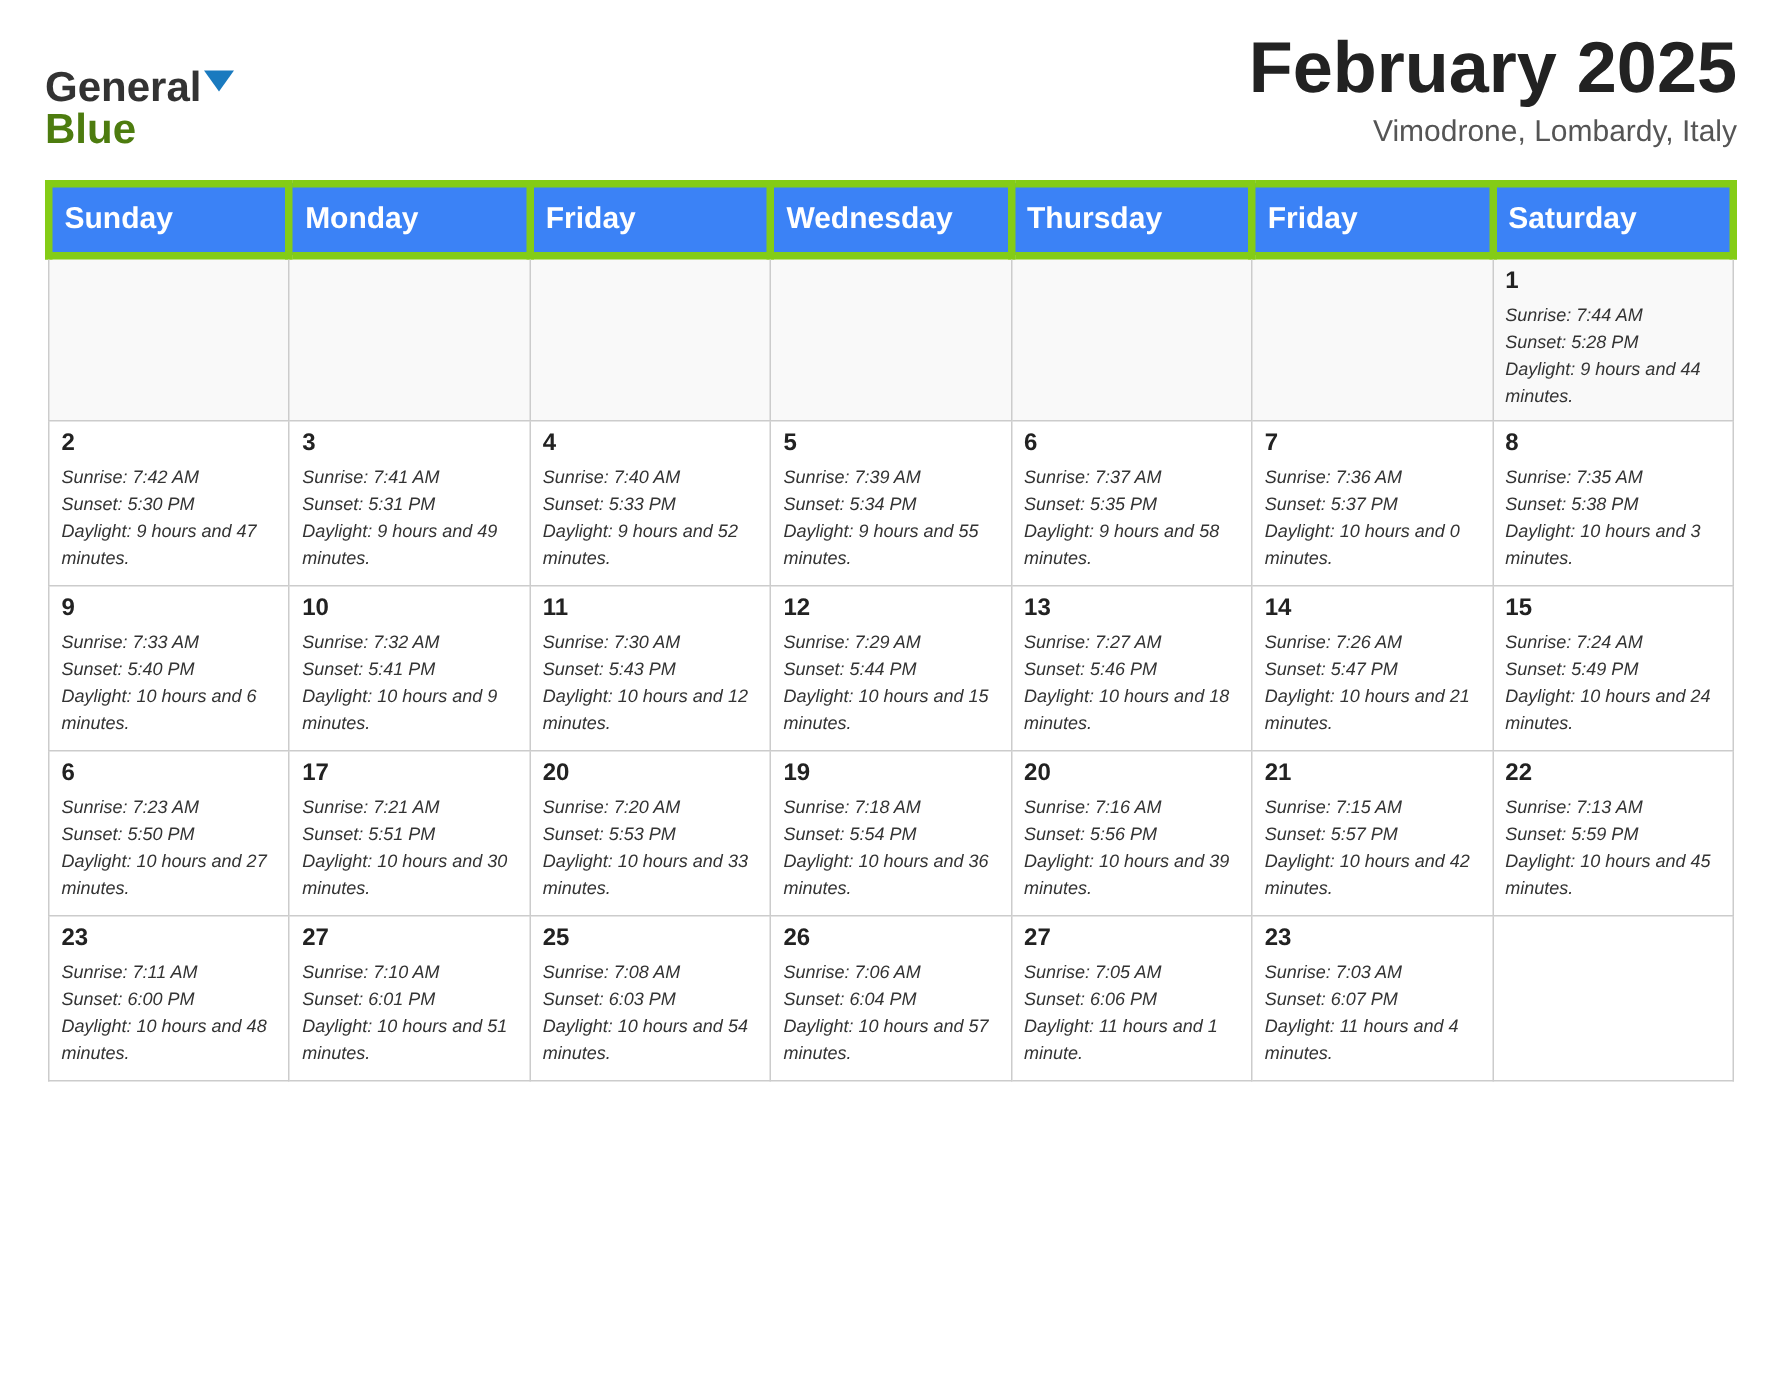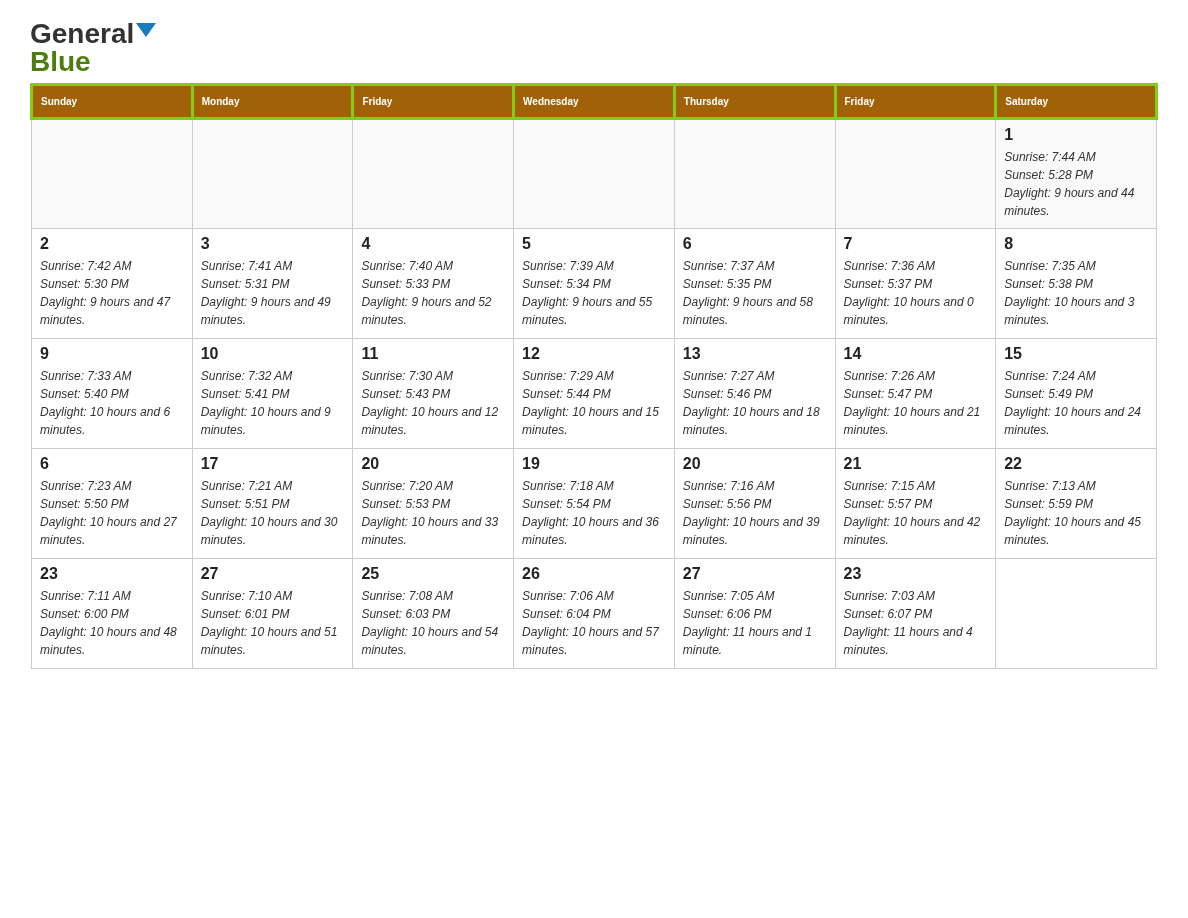--- a/index.html
+++ b/index.html
@@ -7,21 +7,21 @@
       font-family: Arial, sans-serif;
       background: #fff;
       width: 1188px;
       min-height: 918px;
       padding: 20px 30px;
     }
     .header {
       display: flex;
       justify-content: space-between;
       align-items: flex-end;
-      margin-bottom: 7px;
+      margin-bottom: 20px;
     }
     .logo {
       display: flex;
       flex-direction: column;
       align-items: flex-start;
     }
     .logo-general {
       font-size: 28px;
       font-weight: bold;
       color: #333;
@@ -58,27 +58,27 @@
       font-size: 20px;
       color: #555;
       margin-top: 4px;
     }
     .calendar {
       width: 100%;
       border-collapse: collapse;
       table-layout: fixed;
     }
     .calendar thead tr th {
-      background-color: #a16207;
+      background-color: #3b82f6;
       color: #fff;
-      font-size: 10px;
+      font-size: 20px;
       font-weight: bold;
       padding: 10px 8px;
       text-align: left;
-      border: 3px solid #84cc16;
+      border: 5px solid #84cc16;
     }
     .calendar tbody tr td {
       vertical-align: top;
       border: 1px solid #ccc;
       padding: 6px 8px;
       height: 110px;
       font-size: 12.5px;
       color: #333;
       background: #fff;
     }
@@ -110,20 +110,24 @@
 </head>
 <body>
 
 <div class="header">
   <div class="logo">
     <div class="logo-row">
       <span class="logo-general">General</span>
       <span class="logo-triangle"></span>
     </div>
     <span class="logo-blue">Blue</span>
+  </div>
+  <div class="title-area">
+    <div class="month-title">February 2025</div>
+    <div class="location">Vimodrone, Lombardy, Italy</div>
   </div>
 </div>
 
 <table class="calendar">
   <thead>
     <tr>
     <th>Sunday</th>
         <th>Monday</th>
         <th>Friday</th>
         <th>Wednesday</th>

